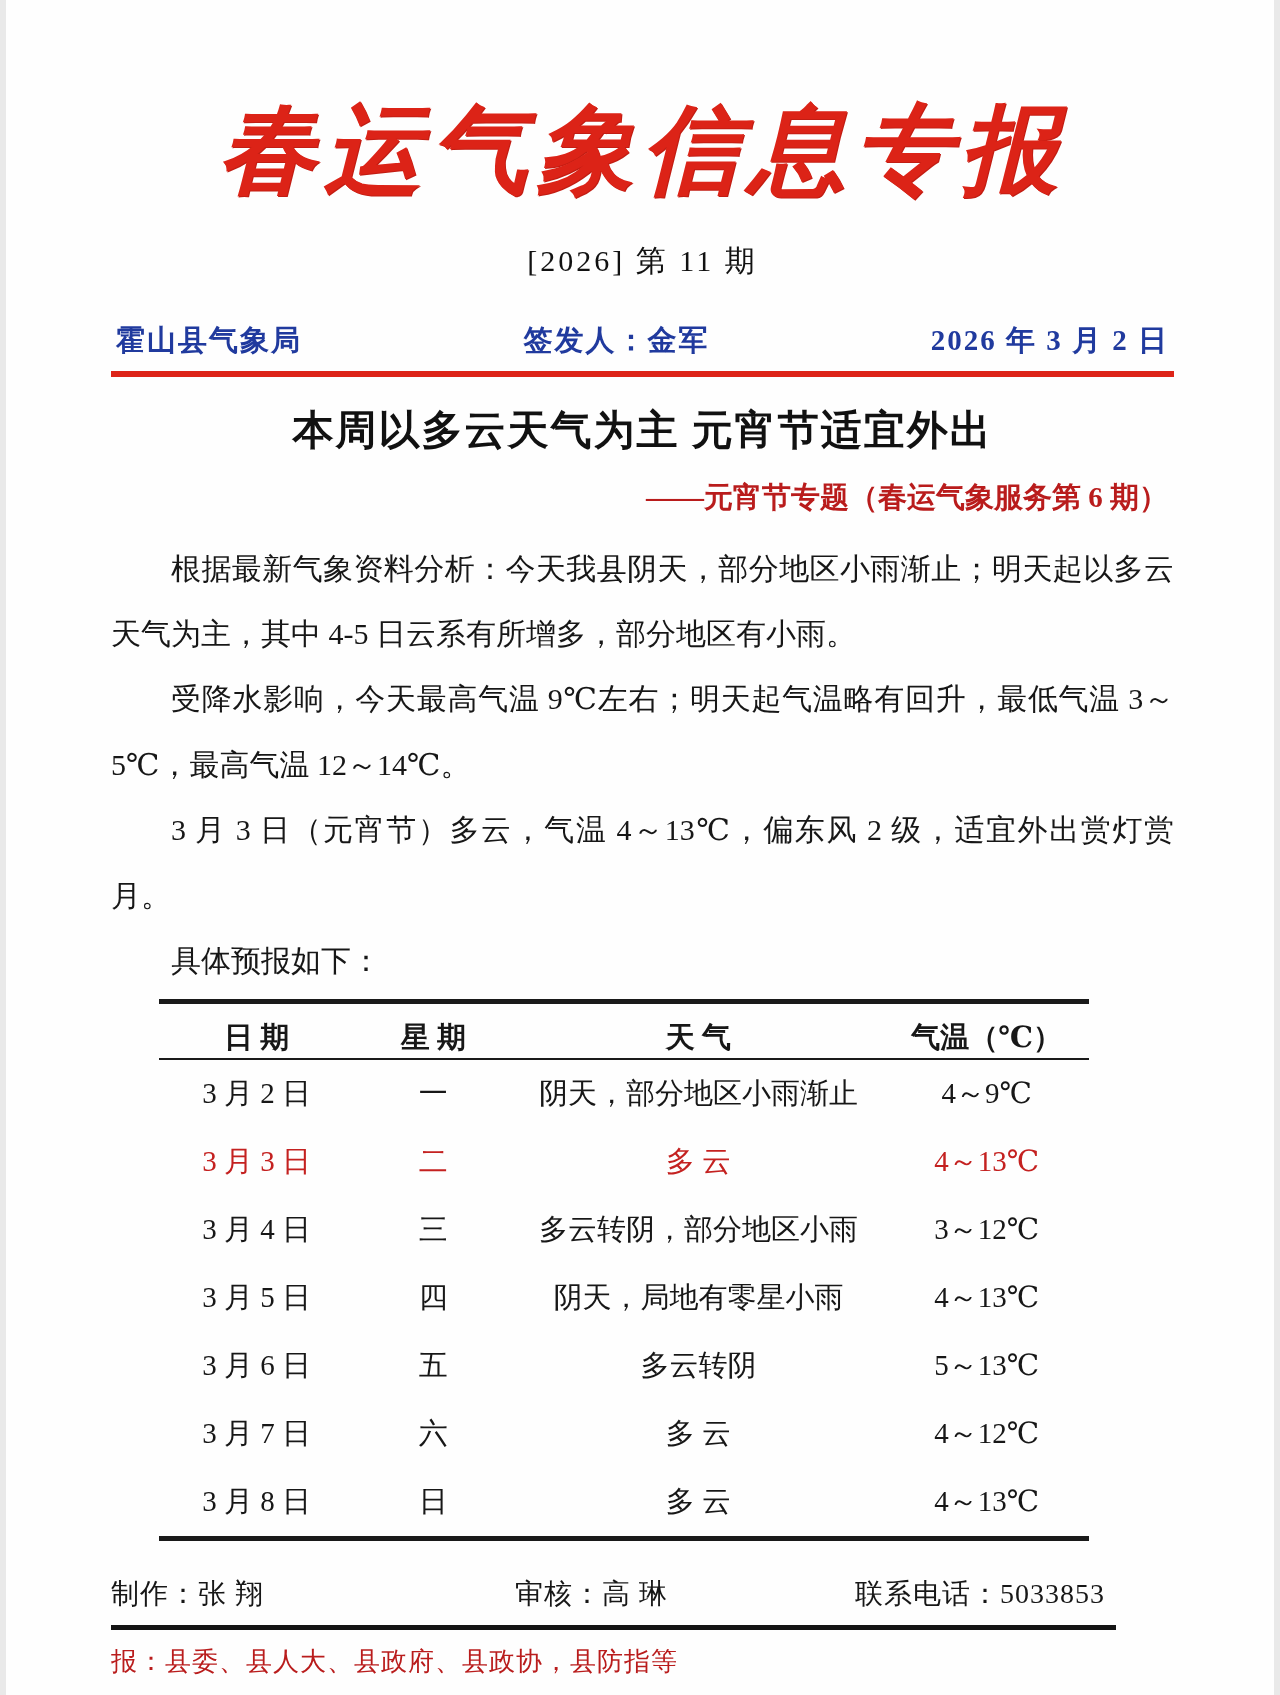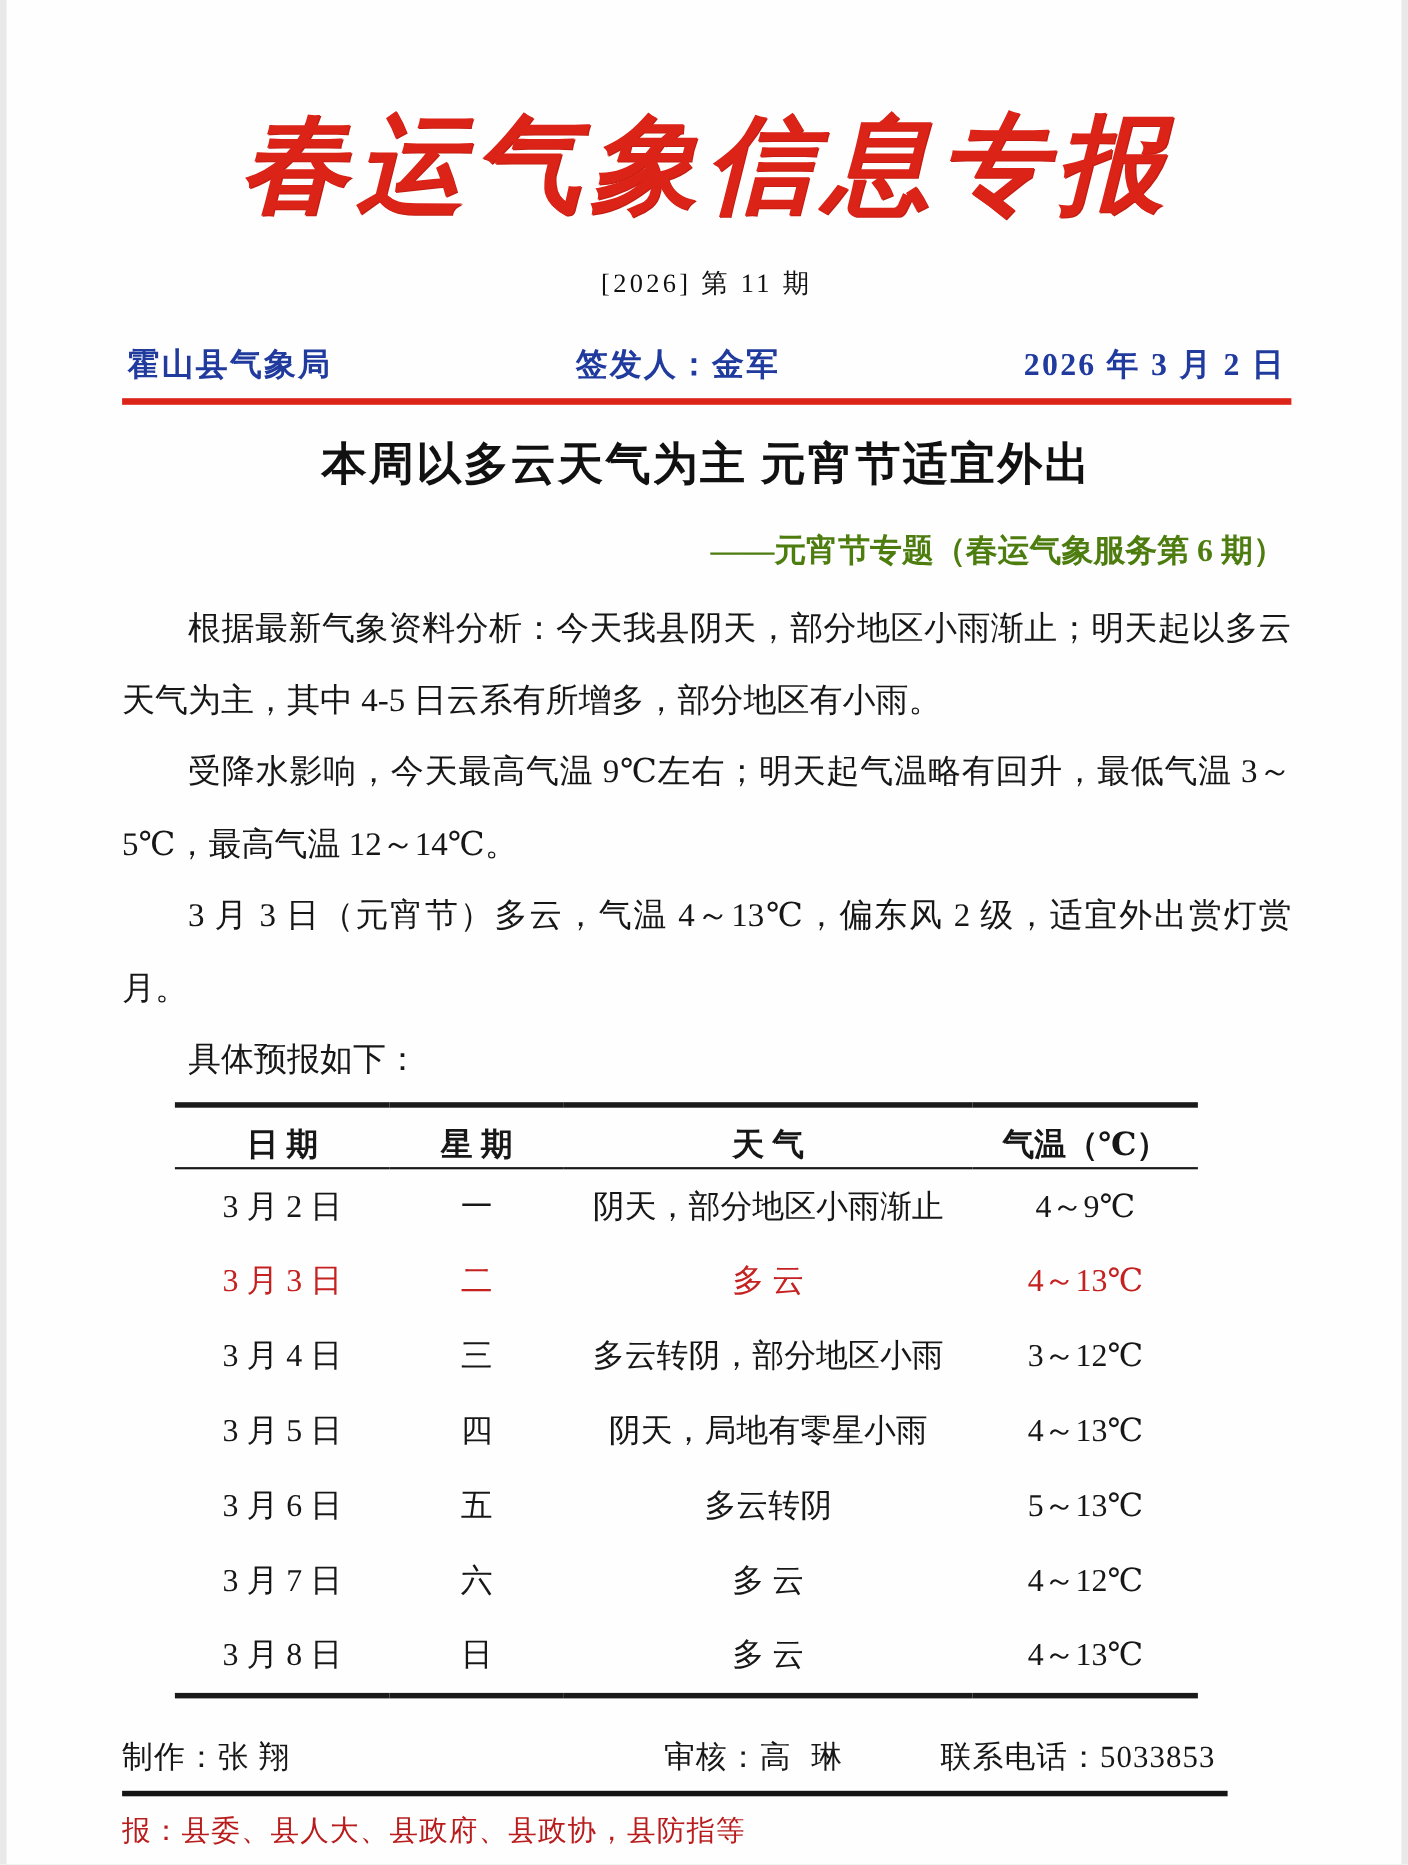--- a/index.html
+++ b/index.html
@@ -30,21 +30,21 @@
     font-weight: 900;
     letter-spacing: 9px;
     line-height: 1.1;
     font-style: italic;
     text-shadow: 1px 1px 0 #c21d13;
     white-space: nowrap;
   }
   .issue-line {
     margin-top: 36px;
     text-align: center;
-    font-size: 24px;
+    font-size: 30px;
     letter-spacing: 3px;
     color: #111;
   }
   .info-row {
     margin-top: 39px;
     display: flex;
     justify-content: space-between;
     align-items: baseline;
     color: #203a9e;
     font-size: 29px;
@@ -63,25 +63,25 @@
   .headline {
     margin-top: 26px;
     text-align: center;
     font-size: 41px;
     font-weight: 900;
     letter-spacing: 2px;
     color: #111;
     white-space: nowrap;
   }
   .subtitle {
-    margin-top: 32px;
+    margin-top: 20px;
     text-align: right;
     font-size: 29px;
     font-weight: 900;
-    color: #4d7c0f;
+    color: #b91c1c;
     padding-right: 6px;
   }
 
   
   .body-text {
     margin-top: 18px;
     font-size: 30px;
     line-height: 2.18;
     text-align: justify;
     color: #171717;
@@ -118,21 +118,21 @@
   
   .footer-row {
     margin-top: 34px;
     display: flex;
     align-items: baseline;
     font-size: 28px;
     color: #171717;
     letter-spacing: 1px;
   }
   .footer-row .maker   { flex: 0 0 38%; text-align: left; }
-  .footer-row .review  { flex: 0 0 32%; text-align: center; font-family: Liberation Mono, monospace; }
+  .footer-row .review  { flex: 0 0 32%; text-align: left; }
   .footer-row .phone   { flex: 1; padding-right: 60px; }
   .black-rule {
     margin-top: 12px;
     height: 5px;
     background: #141414;
     width: 1005px;
   }
   .distribution {
     margin-top: 14px;
     font-size: 26px;

